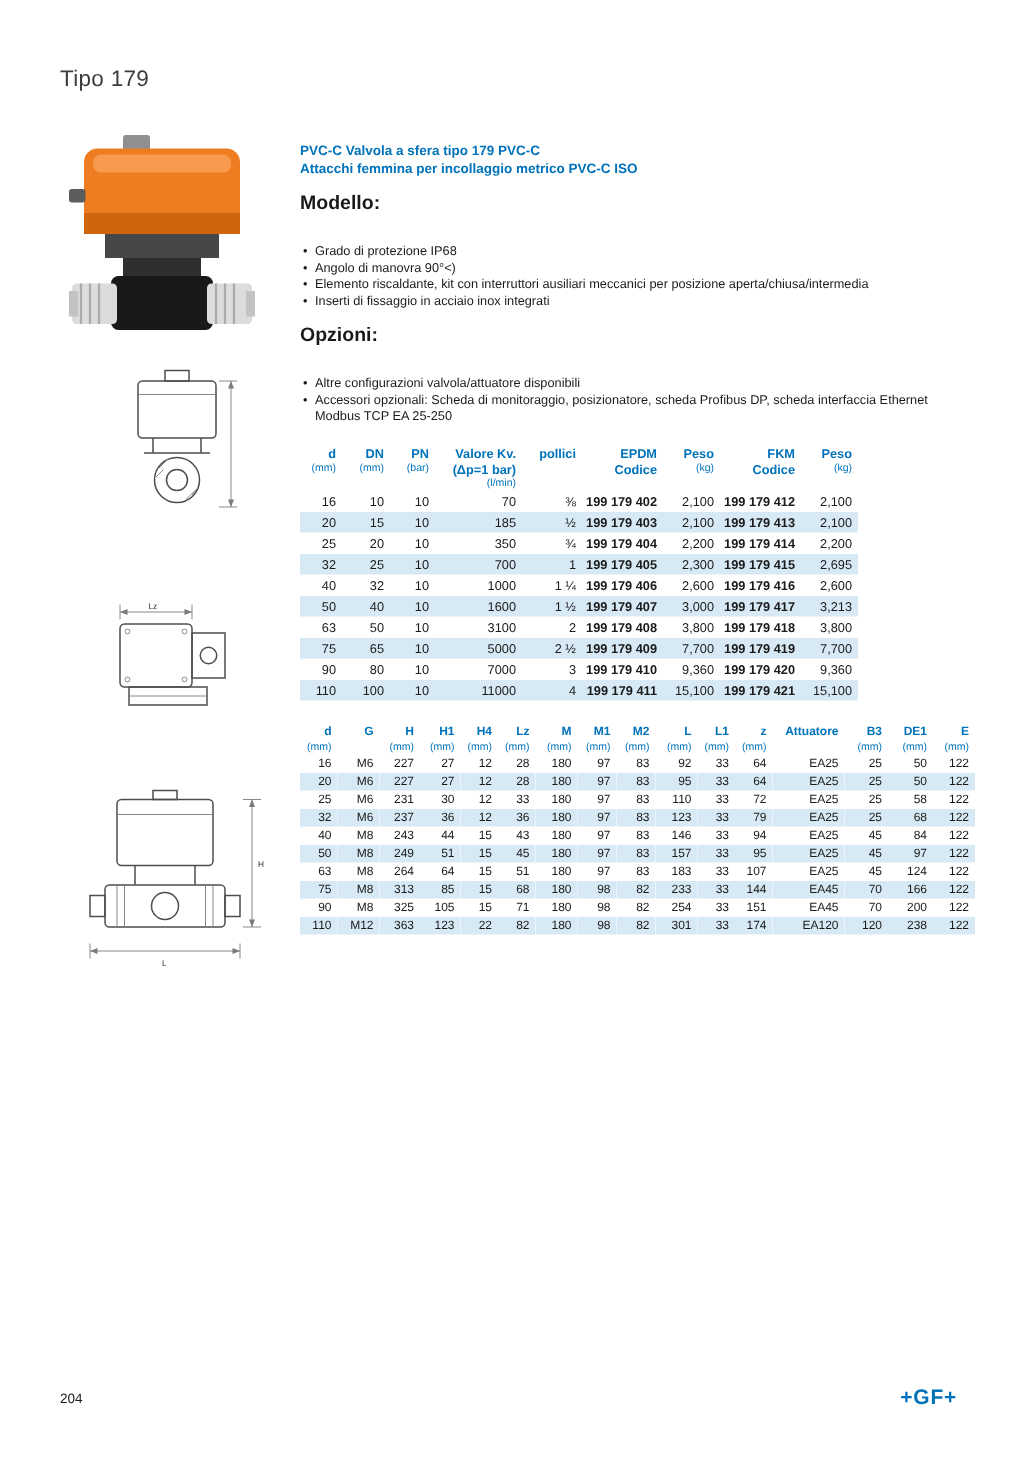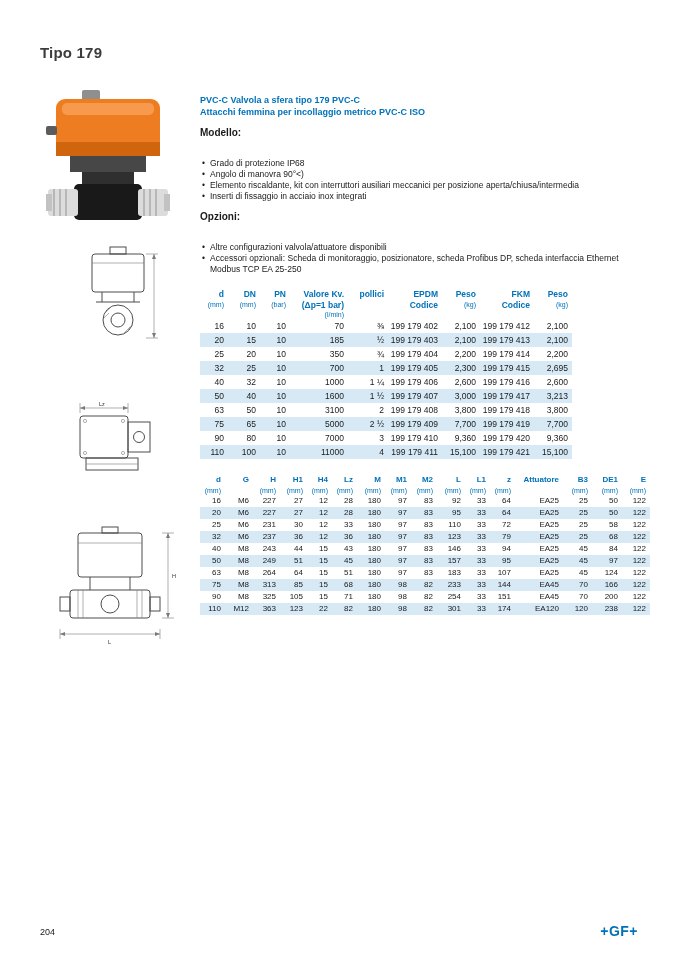--- a/index.html
+++ b/index.html
@@ -1,44 +1,44 @@
 <!DOCTYPE html>
 <html><head>
 <meta charset="utf-8">
 <style>
   * { margin:0; padding:0; box-sizing:border-box; }
   html, body { background:#ffffff; }
   body { font-family:"Liberation Sans", sans-serif; color:#1a1a1a; }
   .page { position:relative; width:690px; height:971px; background:#ffffff; overflow:hidden; }
 
-  .page-title { position:absolute; left:40px; top:44px; font-size:15px; font-weight:bold; color:#3c3c3b; letter-spacing:0.2px; }
+  .page-title { position:absolute; left:40px; top:44px; font-size:15px; font-weight:normal; color:#3c3c3b; letter-spacing:0.2px; }
 
   .figures { position:absolute; left:44px; top:88px; width:156px; height:600px; }
   .fig { position:absolute; }
   .fig-photo { left:2px; top:2px; }
   .fig-d1 { left:40px; top:158px; }
   .fig-d2 { left:26px; top:312px; }
   .fig-d3 { left:12px; top:438px; }
 
   .content { position:absolute; left:200px; top:95px; width:462px; }
   .intro-heading div { font-size:9px; line-height:11.5px; font-weight:bold; color:#0072ba; }
-  .section-label { font-size:10px; font-weight:bold; margin-top:9px; margin-bottom:2px; color:#1a1a1a; }
+  .section-label { font-size:13px; font-weight:bold; margin-top:9px; margin-bottom:2px; color:#1a1a1a; }
   ul.bullets { list-style:none;margin-top:20px; }
   ul.bullets li { position:relative; font-size:8.5px; line-height:11px; padding-left:10px; max-width:440px; }
   ul.bullets li::before { content:"\2022"; position:absolute; left:2px; top:0; font-size:8.5px; }
 
   table { border-collapse:collapse; table-layout:fixed; }
   th, td { white-space:nowrap; overflow:hidden; }
   th { color:#0072ba; text-align:right; padding:0 4px 0 0; }
   th.hb { font-weight:bold; font-size:8.5px; line-height:10.5px; }
   th.hu { font-weight:normal; font-size:7px; line-height:9px; }
   td { text-align:right; font-size:8.5px; padding:2px 4px 2px 0; }
   tbody tr.alt { background:#d6e9f5; }
   .t1 { margin-top:14px; width:372px; }
-  .t1 td:nth-child(6), .t1 td:nth-child(8) { font-weight:normal; }
+  .t1 td:nth-child(6), .t1 td:nth-child(8) { font-weight:bold; }
   .t2 { margin-top:16px; width:450px; }
   .t2 td { font-size:8px; padding:1.5px 4px 1.5px 0; }
   .t2 th.hb { font-size:8px; }
 
   .page-number { position:absolute; left:40px; top:927px; font-size:9px; color:#1a1a1a; }
   .gf-logo { position:absolute; right:52px; top:923px; font-size:14px; font-weight:bold; color:#0072ba; letter-spacing:0.5px; }
 
   svg .ln { stroke:#4d4d4d; stroke-width:1; fill:none; }
   svg .thin { stroke:#7a7a7a; stroke-width:0.6; fill:none; }
   svg .dim { font-size:5.5px; fill:#333333; font-family:"Liberation Sans", sans-serif; }

